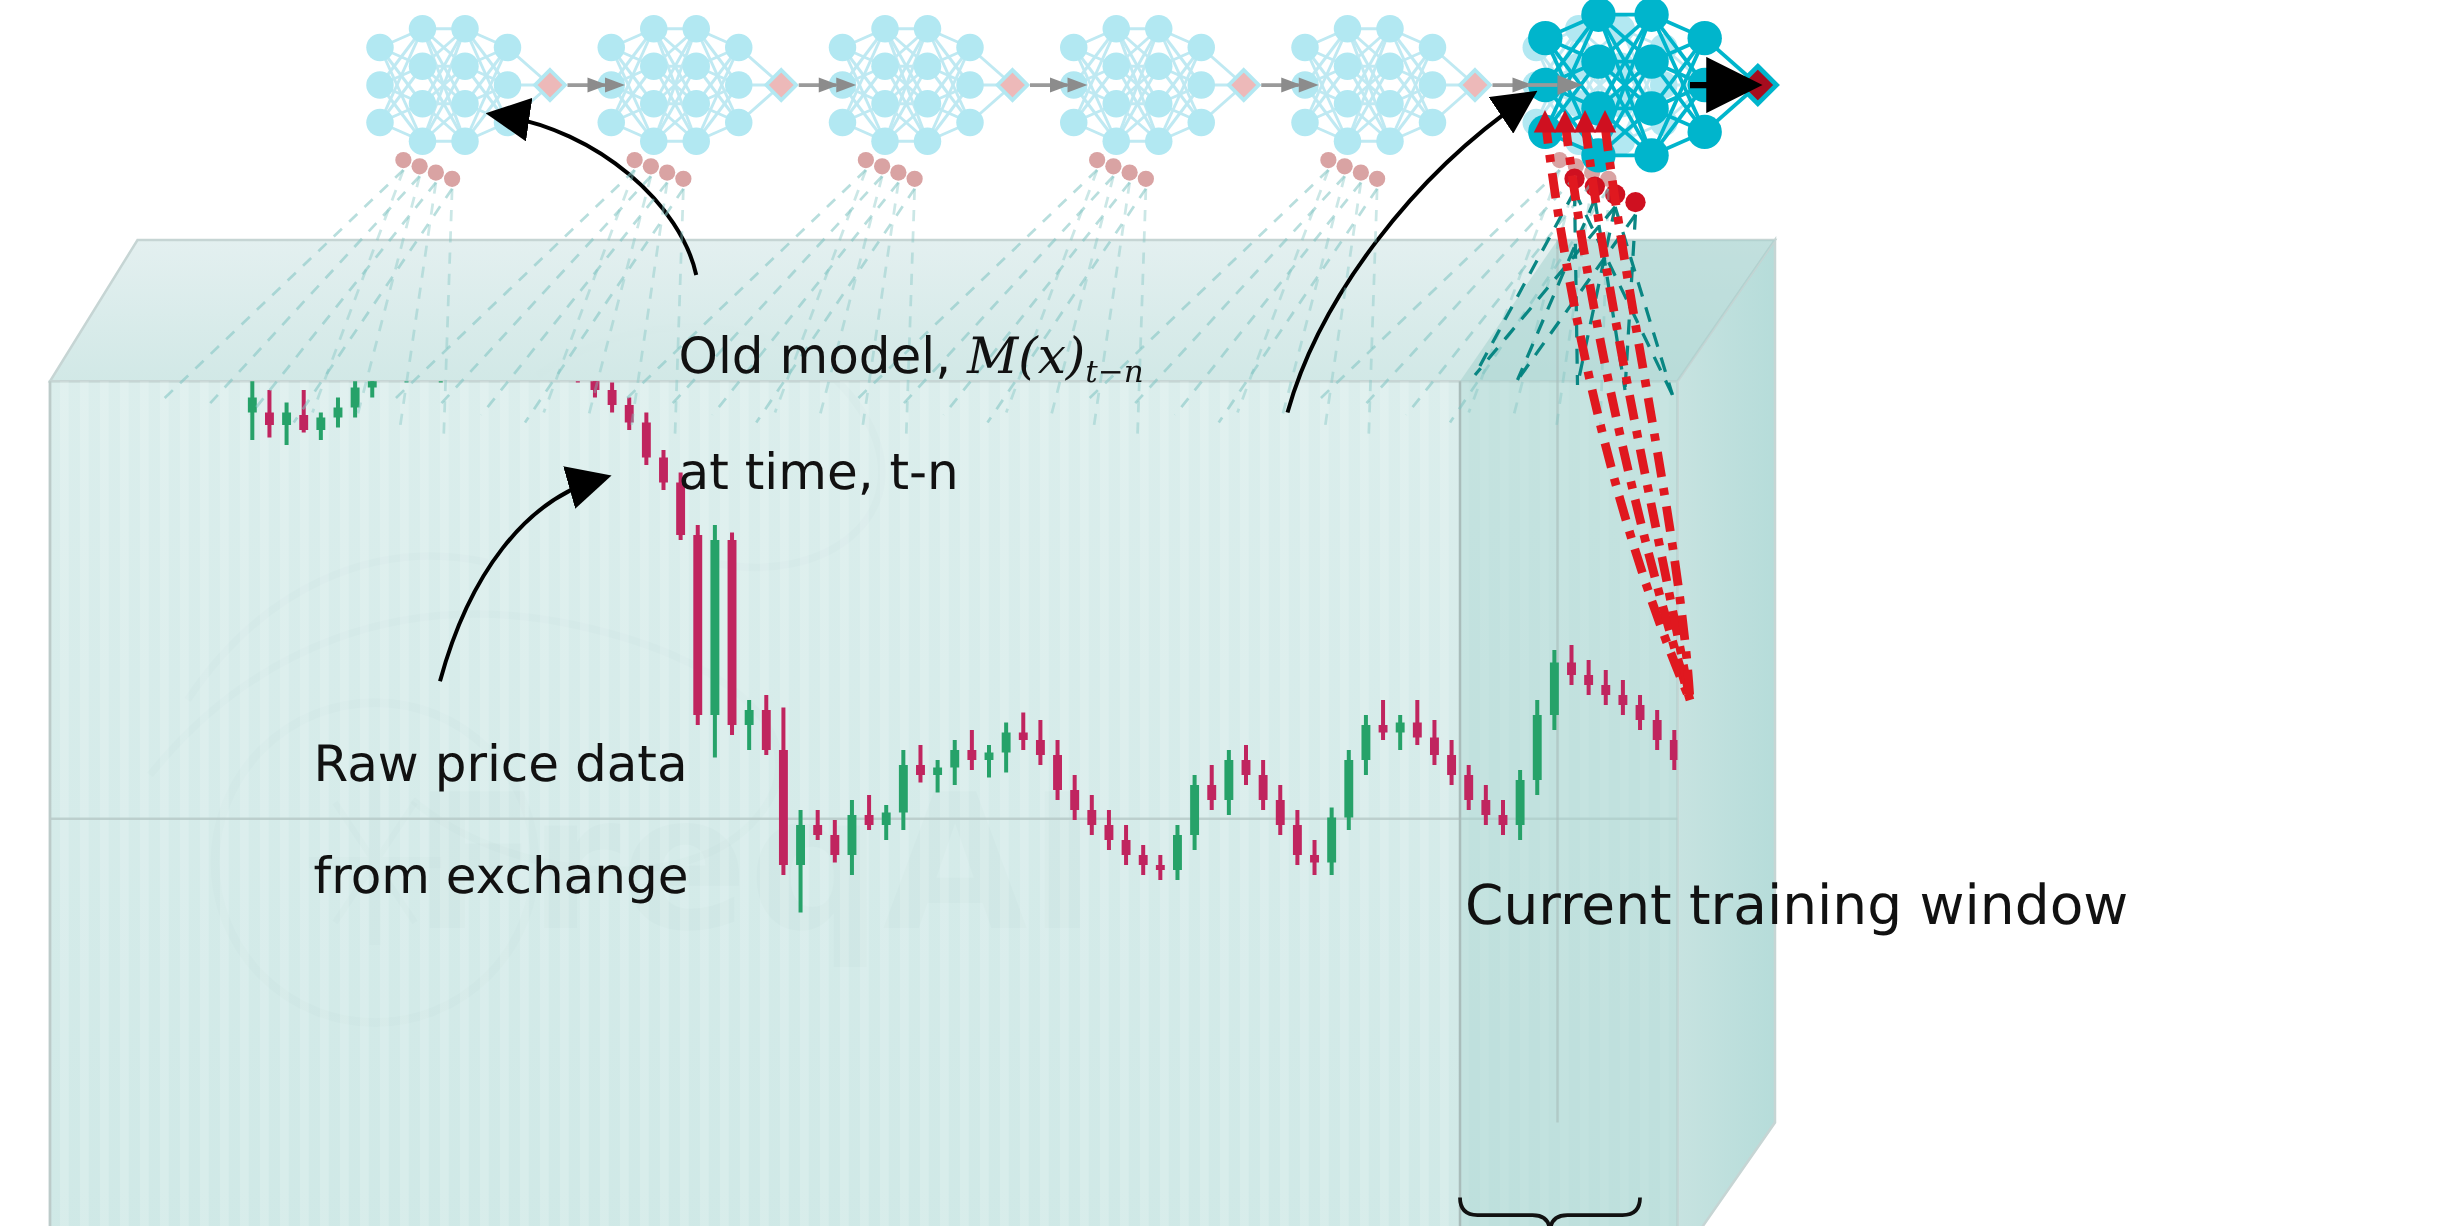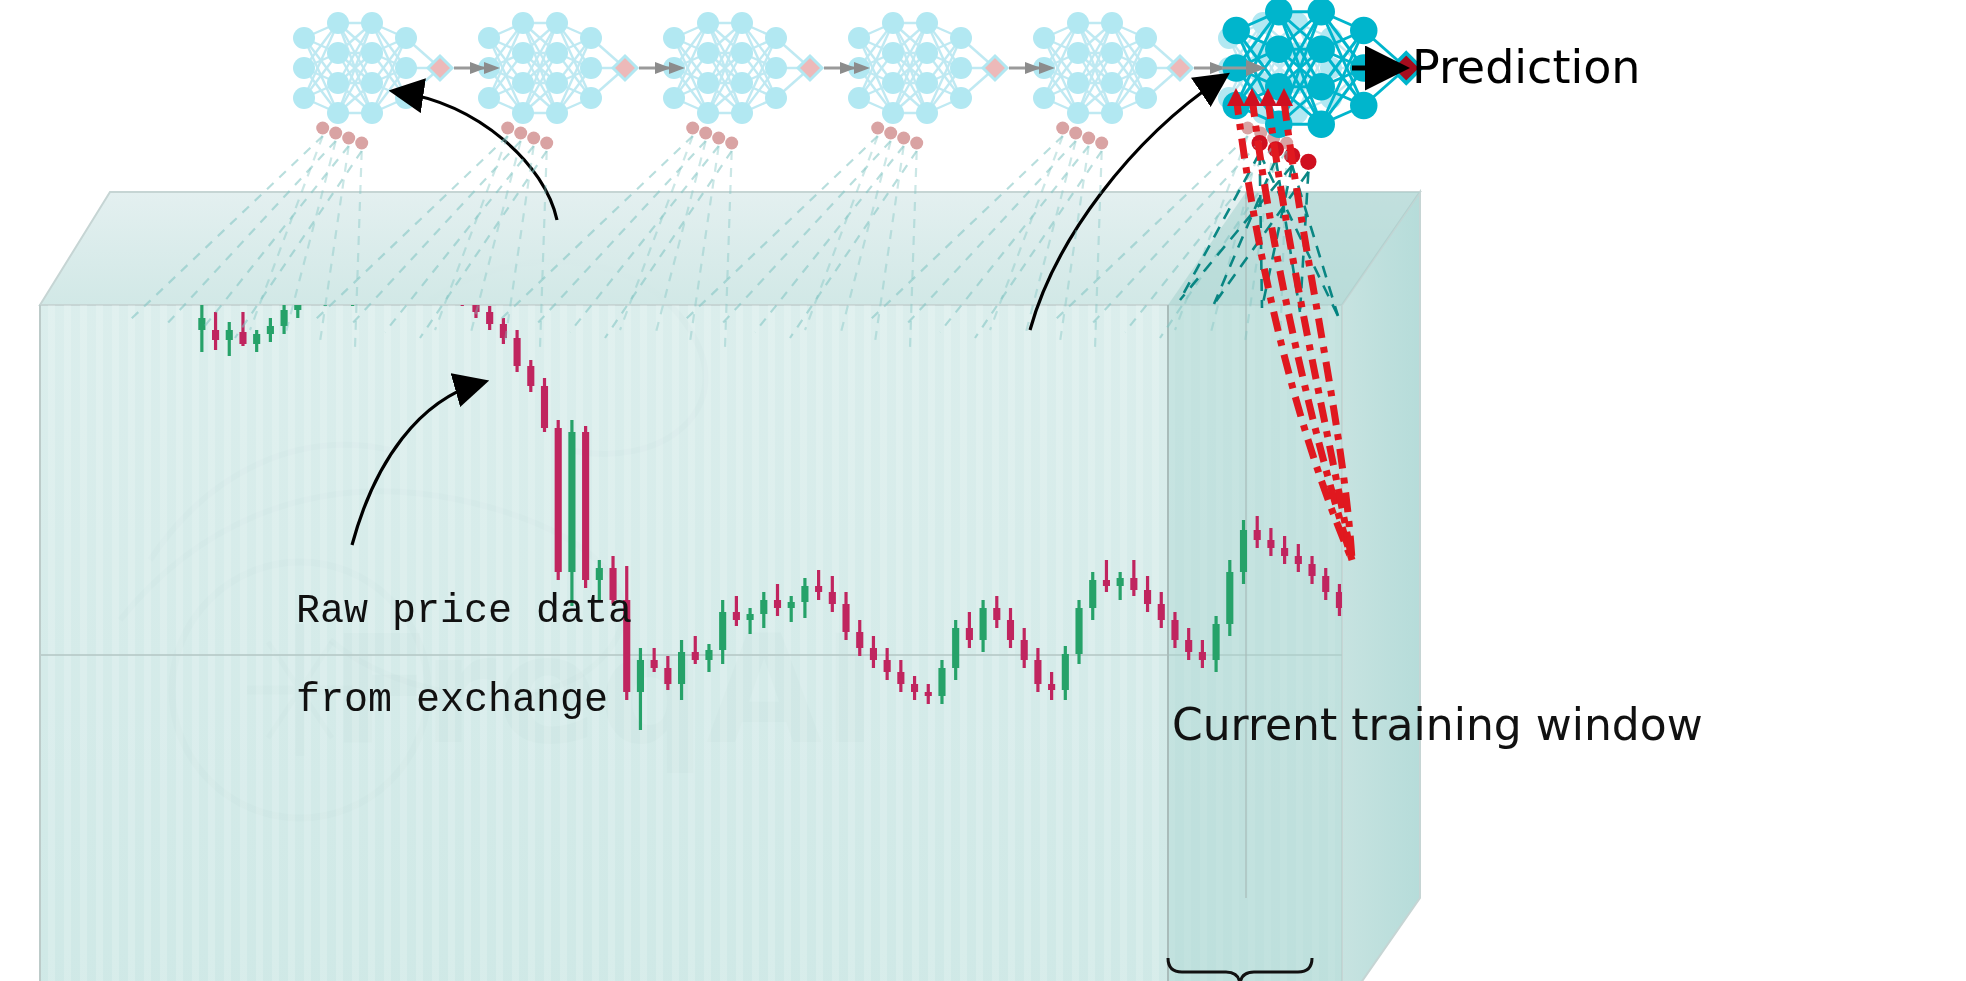--- a/index.html
+++ b/index.html
@@ -805,25 +805,28 @@
         <path d="M1284,101 C 1304,260 1344,430 1352,560" fill="none" stroke="#e0181f" stroke-width="7" stroke-dasharray="20 9 6 9" stroke-linecap="butt"></path>
         <polygon points="1284,88 1293,106 1275,106" fill="#cf1020"></polygon>
       </g>
   </svg>
 
   <svg class="layer" viewBox="0 0 1966 981">
     <path d="M1168 742 q0 14 14 14 h44 q14 0 14 14 q0 -14 14 -14 h44 q14 0 14 -14" transform="translate(0,216)" fill="none" stroke="#111" stroke-width="3"></path>
   </svg>
 
 
-  <div class="txt prediction-label" style="left:1412px;top:42px;">Prediction</div>
-
-
-
-  <div class="txt ann" style="left:200px;top:545px;font-family:Liberation Mono, monospace;">
+
+  <div class="txt ann" style="left:492px;top:218px;">
+    <span>Old model, </span><span class="mathi">M(x)</span><span class="sub">t−n</span><br>
+    <span>at time, t-n</span>
+  </div>
+
+
+  <div class="txt ann" style="left:200px;top:545px;">
     <span>Raw price data</span><br>
     <span>from exchange</span>
   </div>
 
   <div class="txt ctw" style="left:1172px;top:700px;">Current training window</div>
 
 
 </div>
 
 </body></html>

